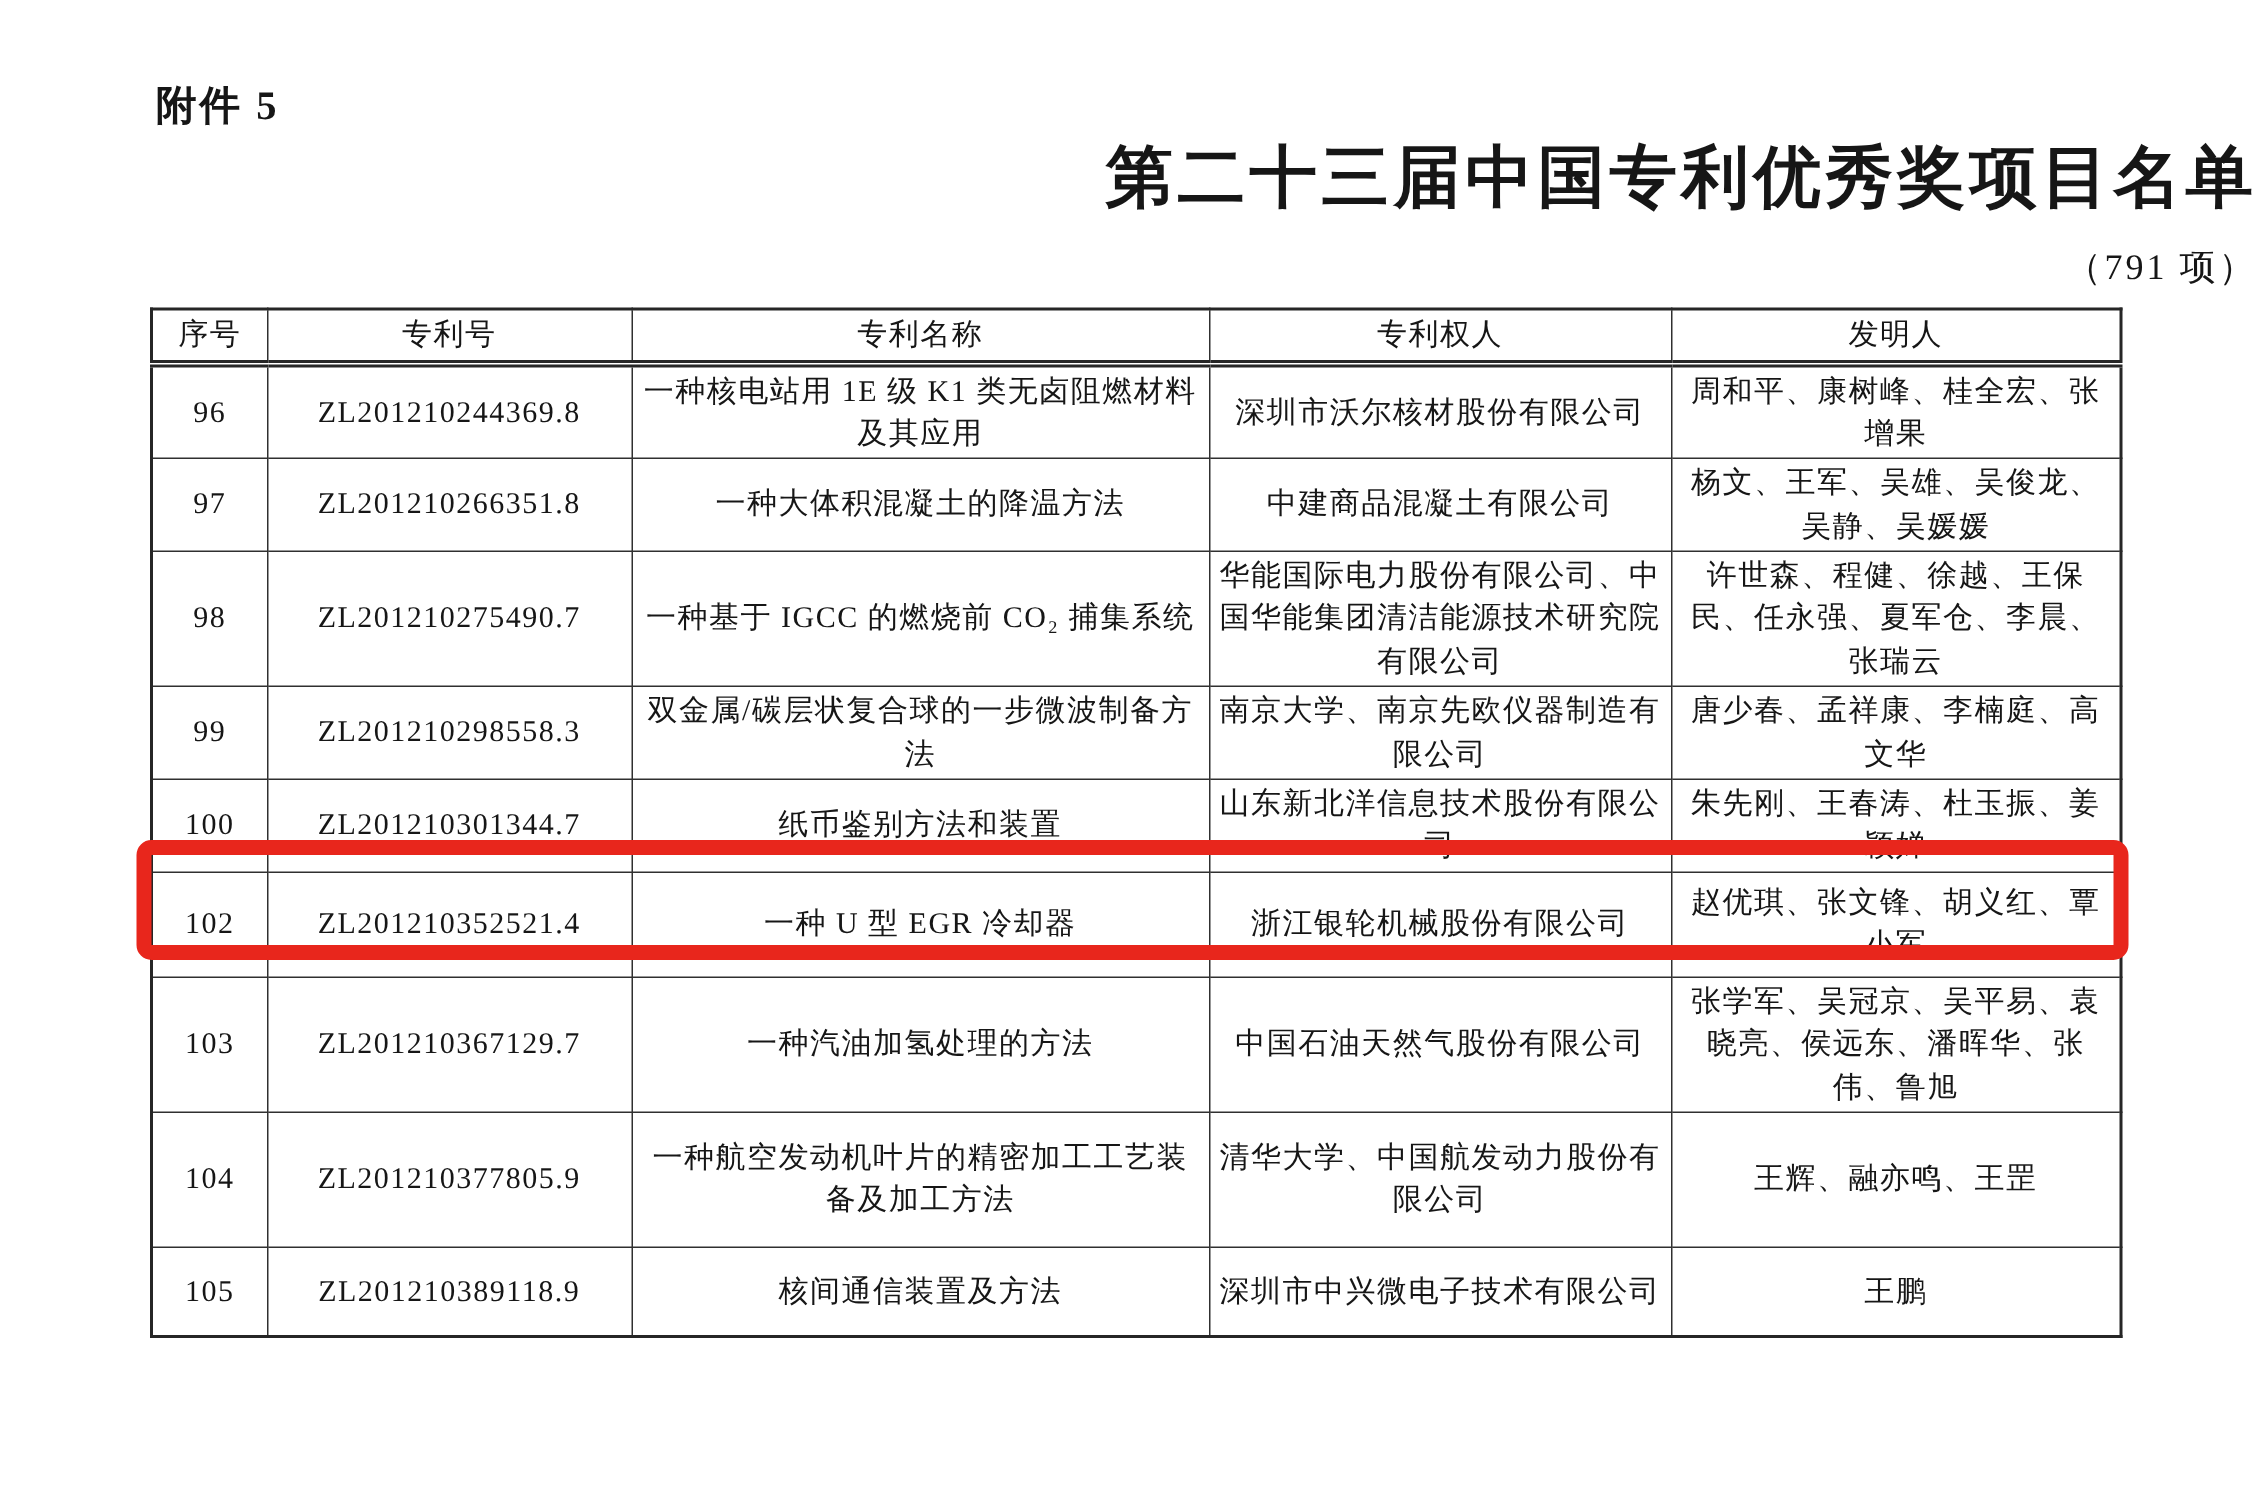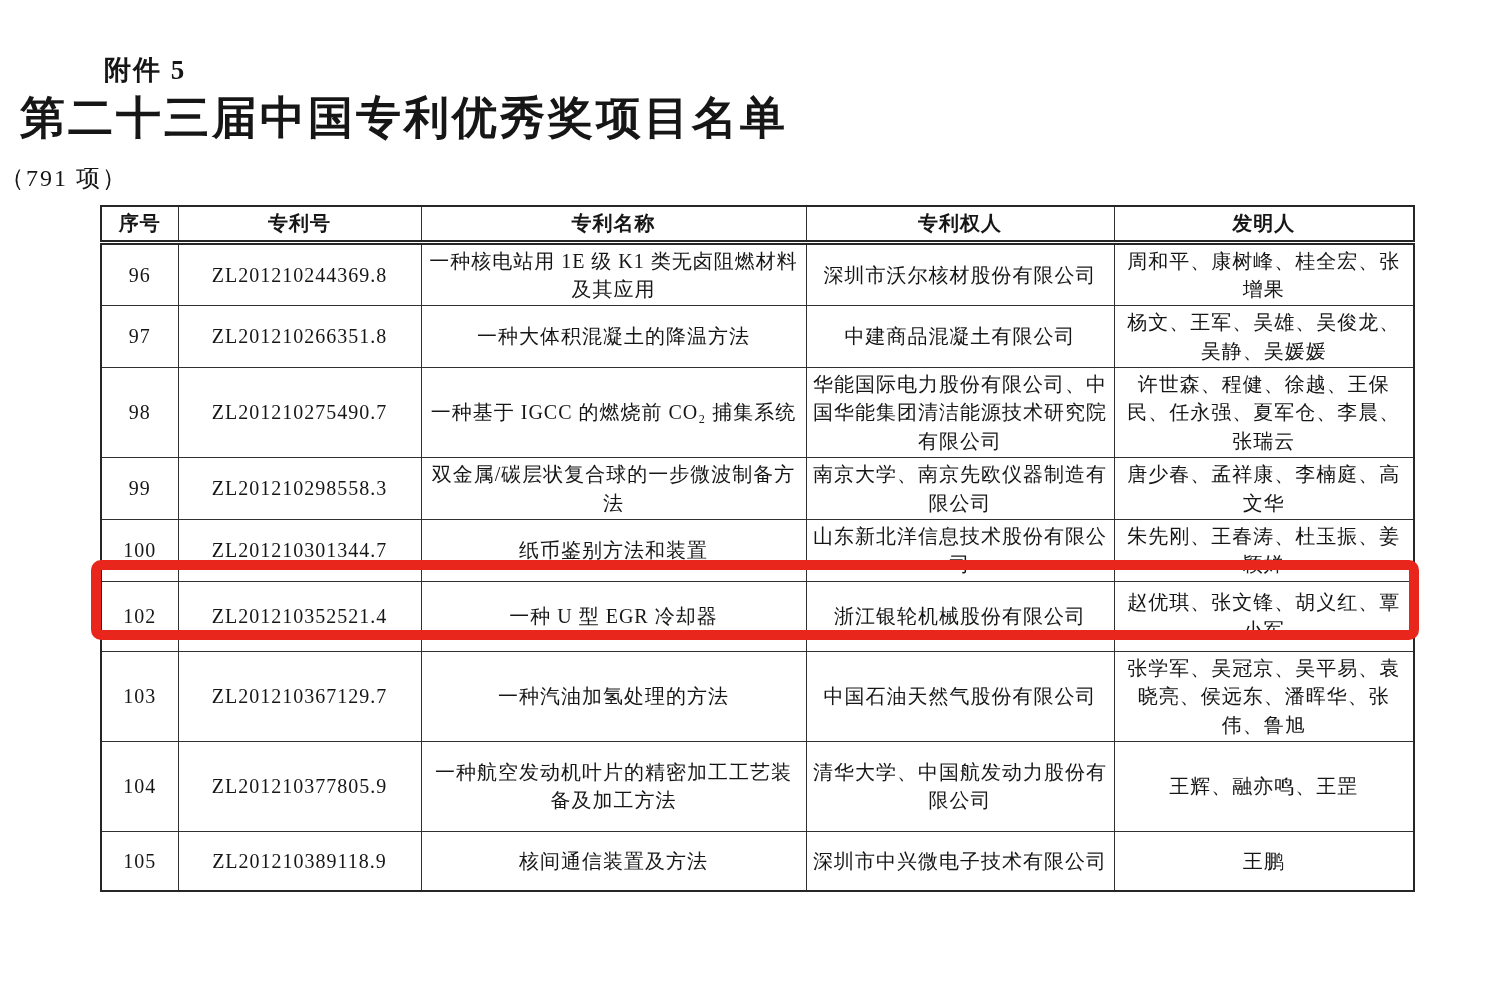--- a/index.html
+++ b/index.html
@@ -11,44 +11,44 @@
     overflow: hidden;
   }
   .page { position: relative; width: 1505px; height: 1000px; background: #ffffff; }
 
   .attachment-label {
     position: absolute; left: 104px; top: 52px;
     font-size: 27px; font-weight: bold; letter-spacing: 2px;
   }
   .doc-title {
     position: absolute; left: 0; top: 88px; width: 1505px;
-    text-align: left; font-size: 45px; font-weight: bold; letter-spacing: 3px; padding-left: 20px;
+    text-align: right; font-size: 45px; font-weight: bold; letter-spacing: 3px; padding-left: 20px;
   }
   .doc-subtitle {
     position: absolute; left: 0; top: 162px; width: 1505px;
-    text-align: left; font-size: 24px; letter-spacing: 2px;
+    text-align: right; font-size: 24px; letter-spacing: 2px;
   }
 
   table.award-table {
     position: absolute; left: 100px; top: 205px;
     width: 1313px; table-layout: fixed;
     border-collapse: collapse;
     border: 2.5px solid #262626;
   }
   .award-table th, .award-table td {
     border: 1.5px solid #303030;
     text-align: center; vertical-align: middle;
     padding: 2px 6px;
     font-size: 20px;
     line-height: 1.42;
     letter-spacing: 1px;
   }
   .award-table thead tr { height: 36px; }
   .award-table th {
-    font-weight: bold;
+    font-weight: normal;
     border-bottom: 5px double #262626;
   }
   .col-no       { width: 77px;  }
   .col-patent   { width: 243px; letter-spacing: 0.3px; }
   .col-name     { width: 385px; }
   .col-owner    { width: 308px; }
   .col-inventors{ width: 300px; }
 
   tbody tr:nth-child(1)  { height: 60px; }
   tbody tr:nth-child(2)  { height: 60px; margin-left: 19px; }

